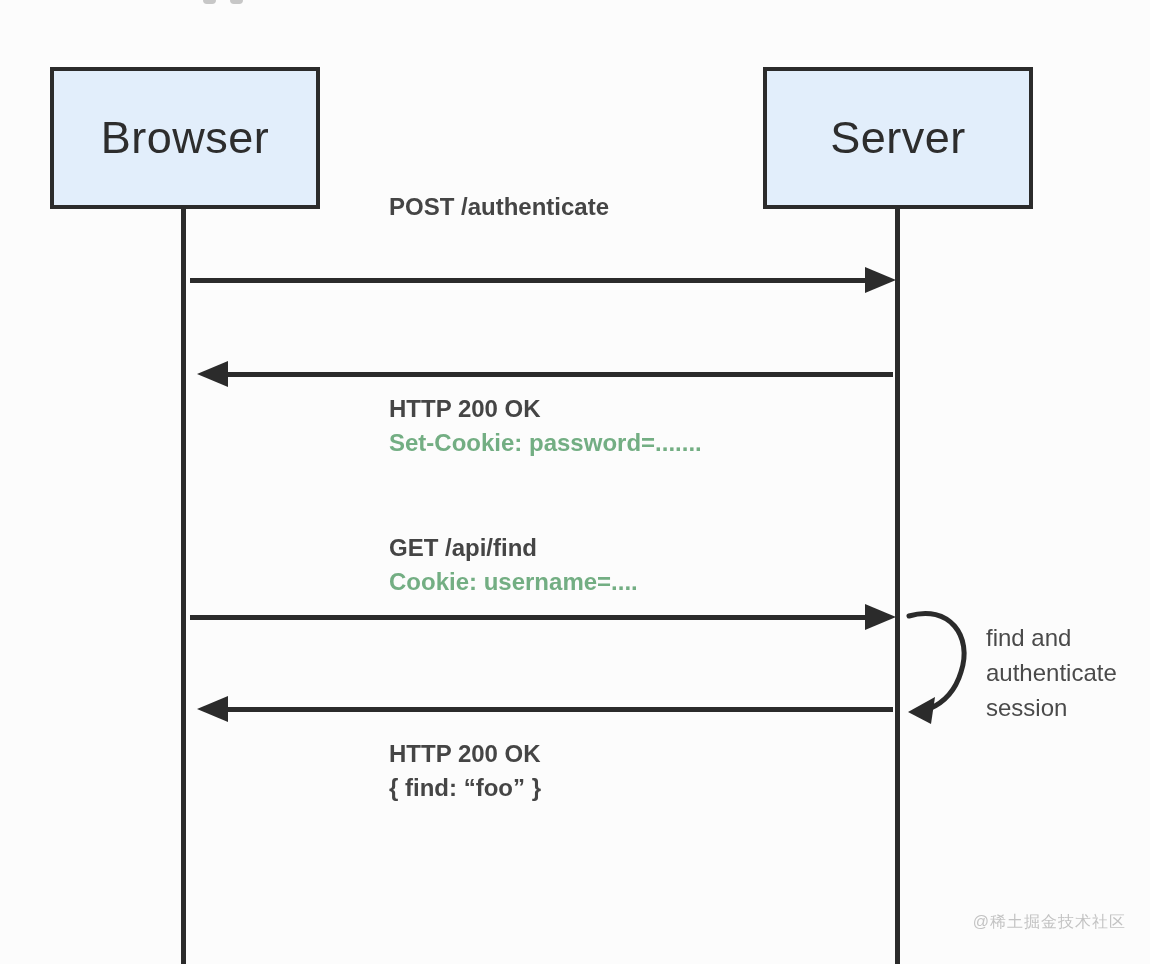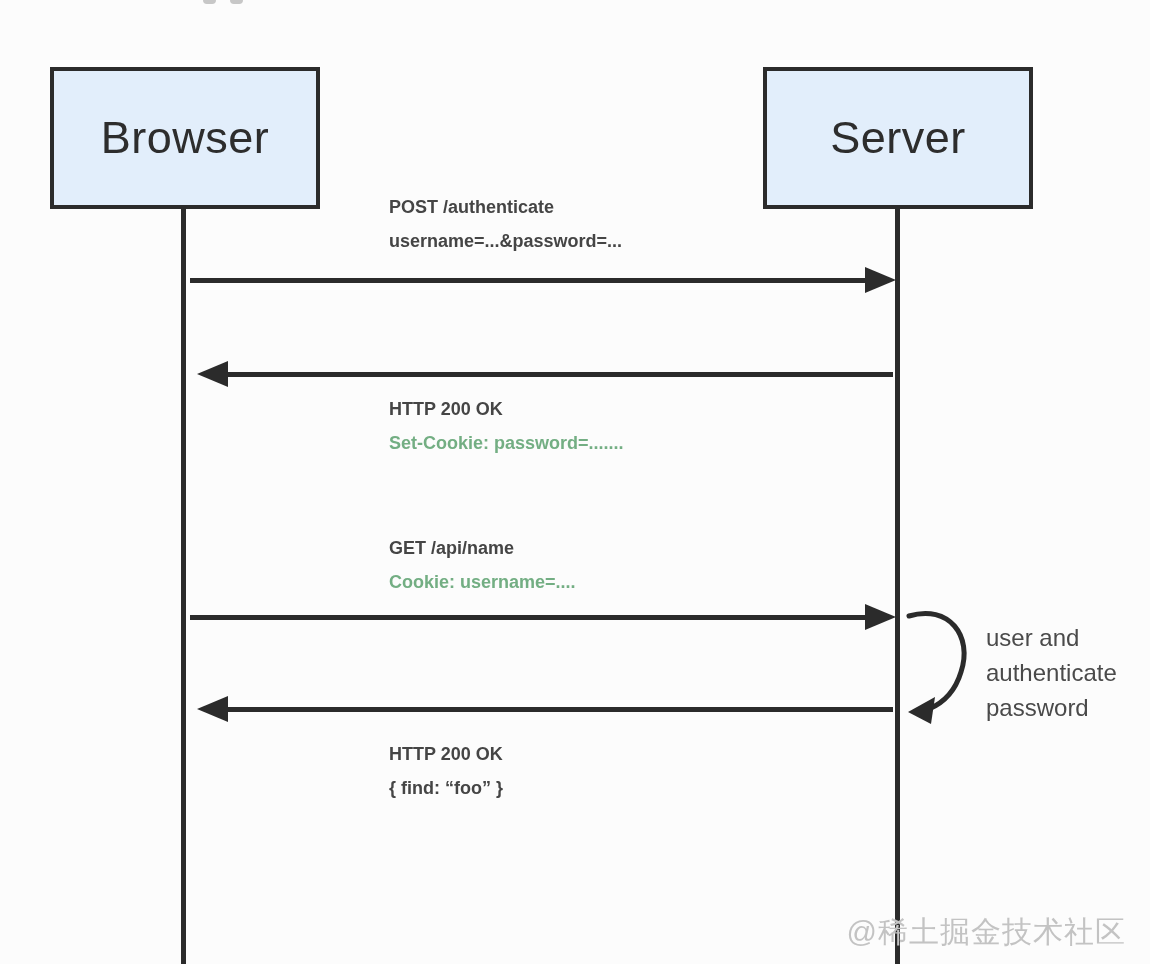--- a/index.html
+++ b/index.html
@@ -45,39 +45,39 @@
   .arrow .head {
     position:absolute; top:0; width:0; height:0;
     border-top:13px solid transparent; border-bottom:13px solid transparent;
   }
   .arrow.right .head { right:0; border-left:31px solid var(--line,#2b2b2b); }
   .arrow.left  .head { left:0;  border-right:31px solid var(--line,#2b2b2b); }
 
   
   .msg {
     position:absolute; left:389px;
-    font-size:18px; font-weight:600; line-height:34px;
+    font-size:24px; font-weight:600; line-height:34px;
     color:var(--text,#454545); white-space:nowrap;
   }
   .msg .green { color:var(--accent-green,#73ae83); }
 
   
   .self-loop { position:absolute; left:895px; top:598px; }
 
   
   .note {
     position:absolute; left:986px; top:620px;
     font-size:24px; font-weight:500; line-height:35px;
     color:#4a4a4a; white-space:nowrap;
   }
 
   
   .watermark {
     position:absolute; right:24px; top:912px;
-    font-size:30px; color:var(--watermark,#c3c3c3); letter-spacing:1px;
+    font-size:16px; color:var(--watermark,#c3c3c3); letter-spacing:1px;
   }
 </style>
 </head>
 <body>
 
 <div class="stage">
 
   <div class="fragment">
     <div class="dash d1"></div>
     <div class="dash d2"></div>
@@ -88,54 +88,53 @@
   </div>
   <div class="actor-box server">
     <span>Server</span>
   </div>
 
   <div class="lifeline browser"></div>
   <div class="lifeline server"></div>
 
   <div class="msg" style="top:190px;">
     <div>POST /authenticate</div>
-    <div>username=...&amp;password=...</div>
   </div>
   <div class="arrow right" style="left:190px; top:267px; width:706px;">
     <div class="shaft"></div>
     <div class="head"></div>
   </div>
 
   <div class="arrow left" style="left:197px; top:361px; width:696px;">
     <div class="shaft"></div>
     <div class="head"></div>
   </div>
   <div class="msg" style="top:392px;">
     <div>HTTP 200 OK</div>
     <div class="green">Set-Cookie: password=.......</div>
   </div>
 
   <div class="msg" style="top:531px;">
-    <div>GET /api/name</div>
+    <div>GET /api/find</div>
     <div class="green">Cookie: username=....</div>
   </div>
   <div class="arrow right" style="left:190px; top:604px; width:706px;">
     <div class="shaft"></div>
     <div class="head"></div>
   </div>
 
   <svg class="self-loop" width="100" height="132" viewBox="0 0 100 132">
     <path d="M 14 18 C 54 6, 78 38, 66 74 C 60 94, 48 105, 34 111" fill="none" stroke="#2b2b2b" stroke-width="5" stroke-linecap="round"></path>
     <polygon points="13,114 40,99 36,126" fill="#2b2b2b"></polygon>
   </svg>
 
   <div class="note">
-    <div>user and</div>
+    <div>find and</div>
     <div>authenticate</div>
-    <div>password</div>
+    <div>session</div>
   </div>
 
   <div class="arrow left" style="left:197px; top:696px; width:696px;">
     <div class="shaft"></div>
     <div class="head"></div>
   </div>
   <div class="msg" style="top:737px;">
     <div>HTTP 200 OK</div>
     <div>{ find: “foo” }</div>
   </div>

